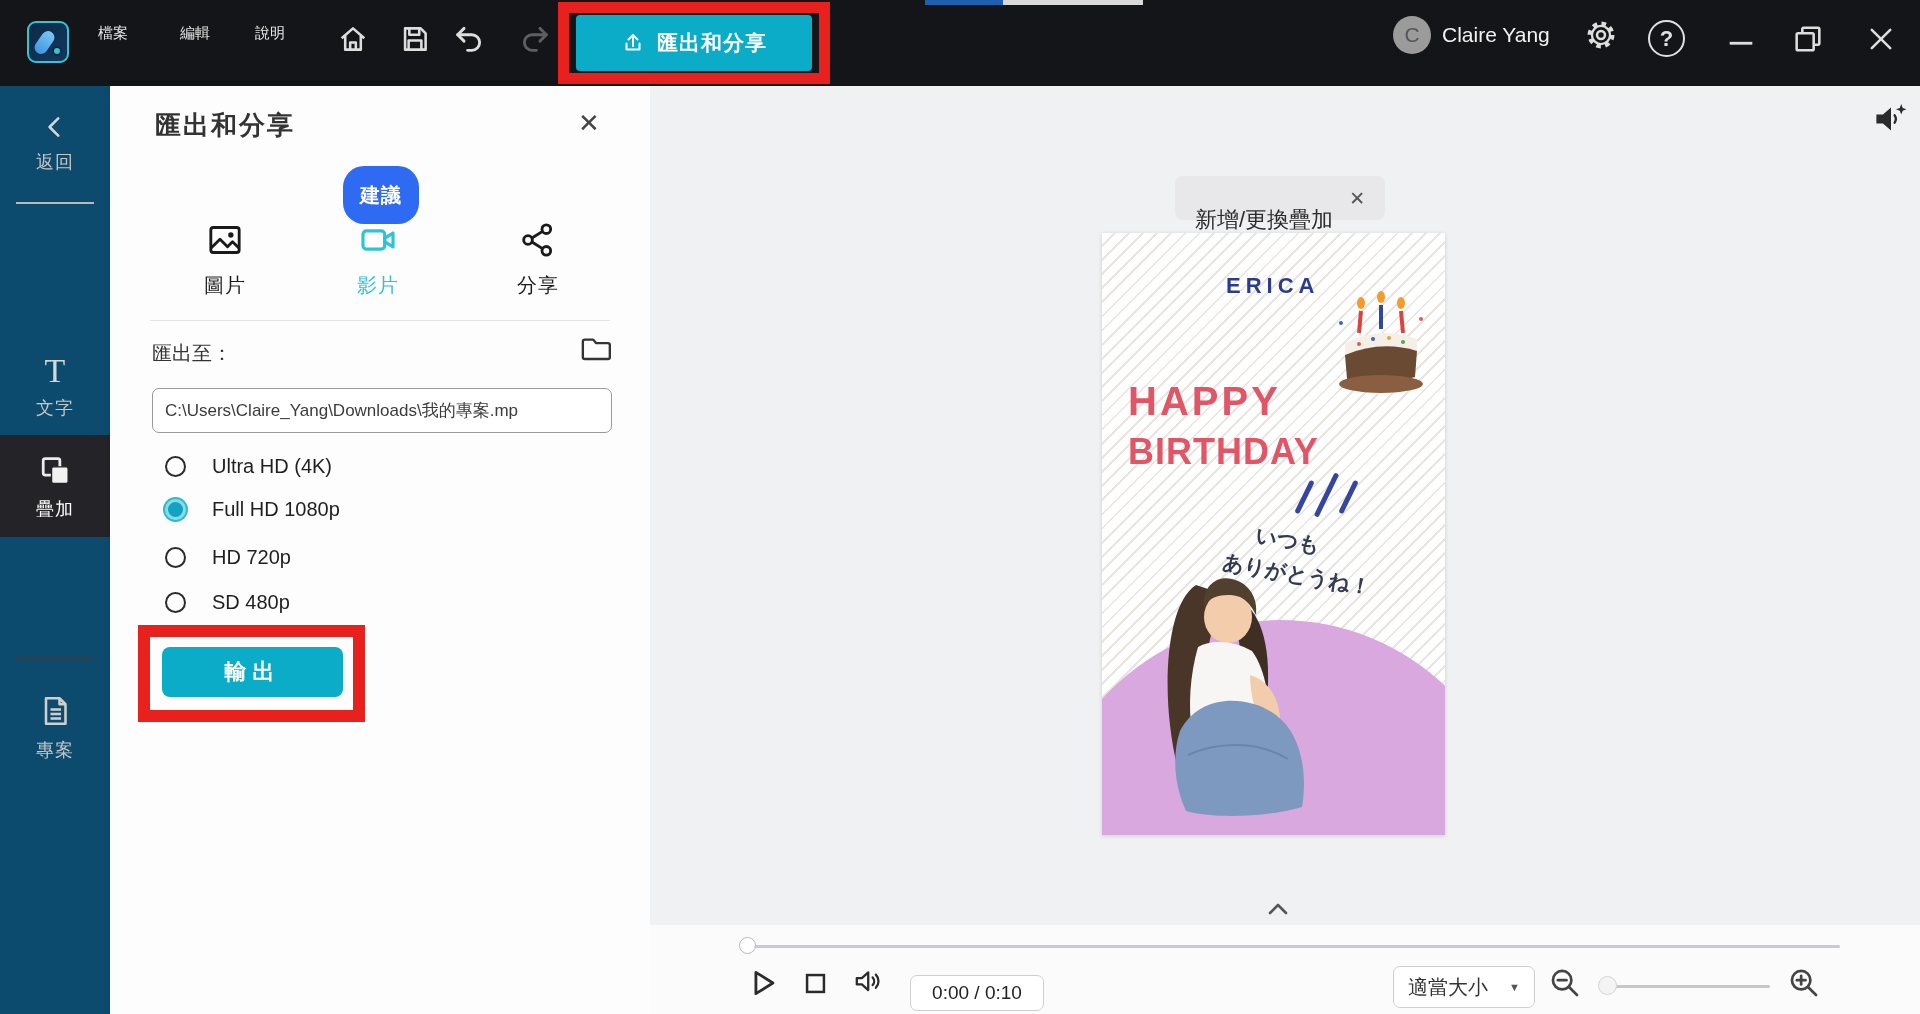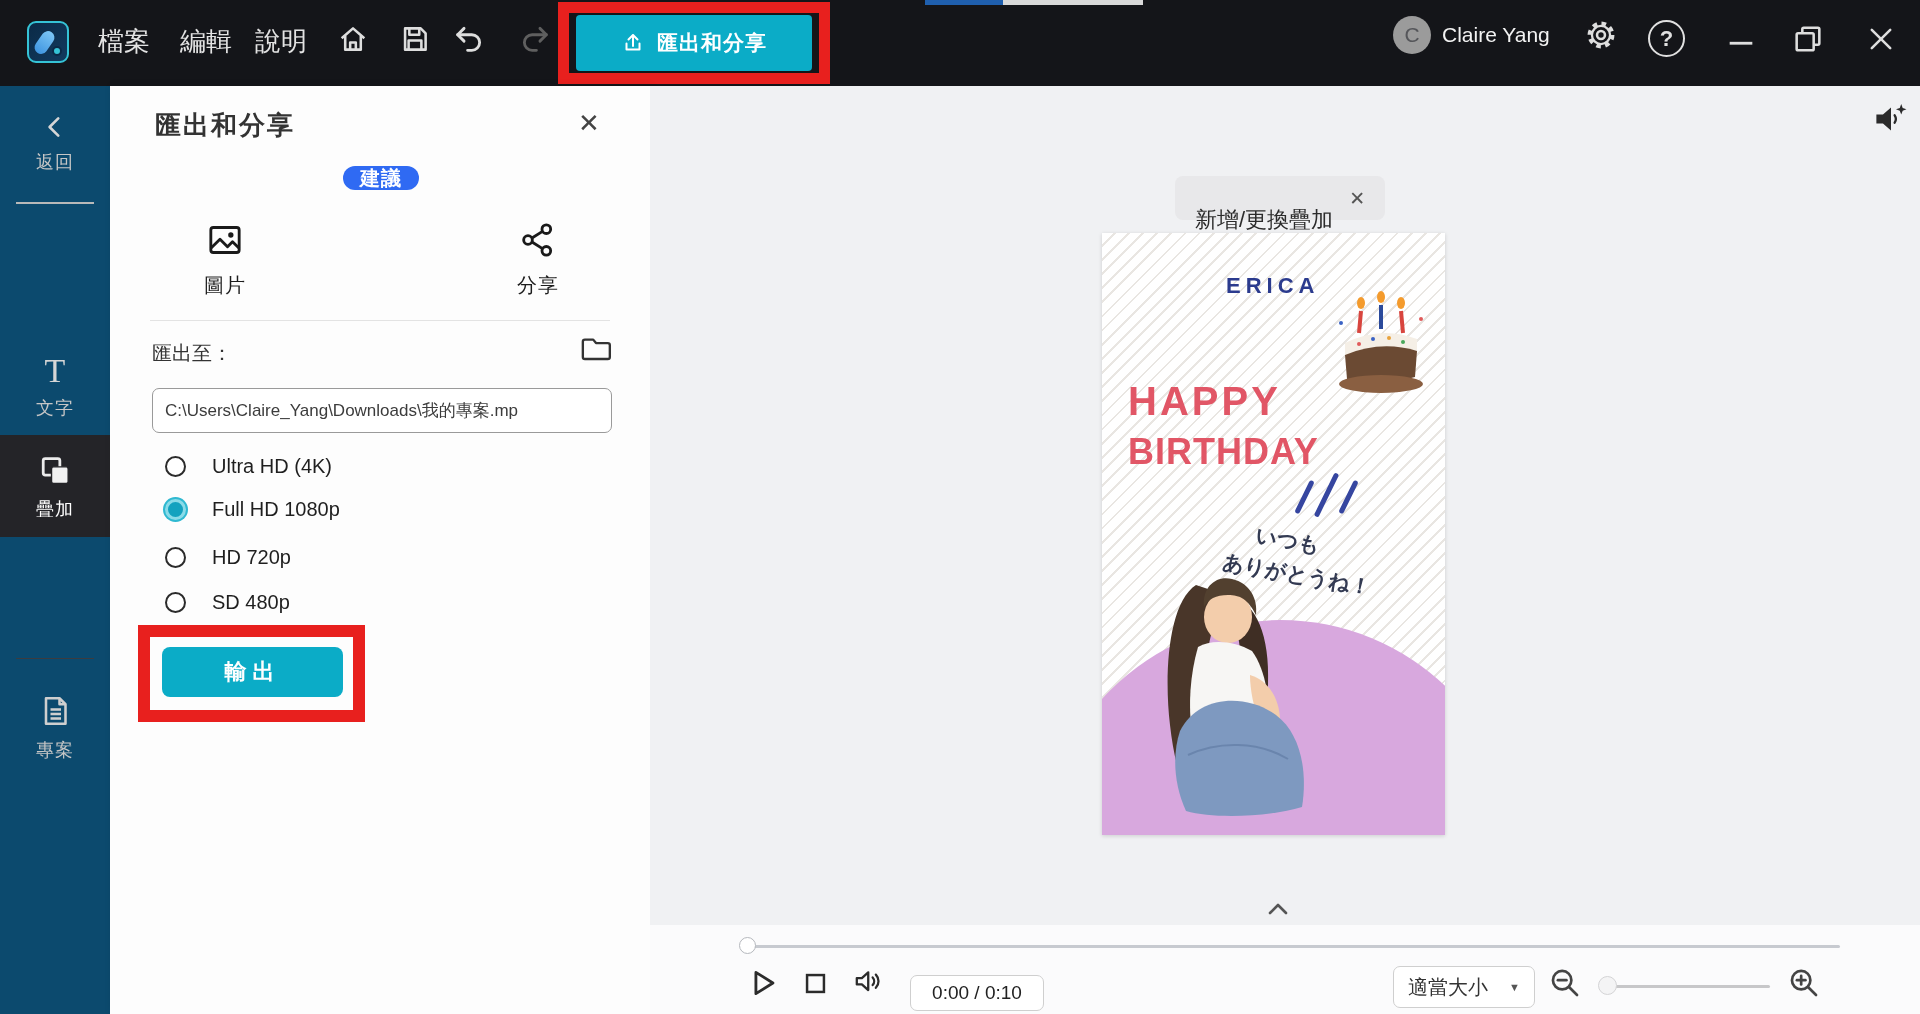--- a/index.html
+++ b/index.html
@@ -10,21 +10,21 @@
   
   .titlebar { position:absolute; left:0; top:0; width:1920px; height:86px; background:#141519; }
   .artifact-blue { position:absolute; left:925px; top:0; width:78px; height:5px; background:#1f5fae; }
   .artifact-gray { position:absolute; left:1003px; top:0; width:140px; height:5px; background:#d9d9d9; }
   .logo { position:absolute; left:27px; top:21px; width:42px; height:42px; border-radius:9px;
           background:linear-gradient(135deg,#0b2a47,#123a5e); border:2px solid #35c3d6; }
   .logo-pill { position:absolute; left:9px; top:7px; width:13px; height:25px; border-radius:7px;
                background:linear-gradient(180deg,#7cc6f5,#3f95e0); transform:rotate(35deg); }
   .logo-dot { position:absolute; right:5px; bottom:5px; width:10px; height:10px; border-radius:50%;
               background:#35c3d6; border:2px solid #0b2a47; }
-  .menu { position:absolute; top:24px; font-size:26px; color:#e3e3e3; cursor:default; }
+  .menu { position:absolute; top:24px; font-size:15px; color:#e3e3e3; cursor:default; }
   .tb-icon { position:absolute; top:22px; width:34px; height:34px; color:#dedede; }
   .tb-icon svg { width:100%; height:100%; }
   .dim { color:#5f5f5f; }
 
   .annot-export { position:absolute; left:558px; top:2px; width:272px; height:82px;
                   border:11px solid #e8201e; background:transparent; }
   .export-btn { position:absolute; left:576px; top:15px; width:236px; height:56px; border:none;
                 background:#0bacc7; border-radius:4px; color:#fff; font-size:21px; font-weight:600;
                 display:flex; align-items:center; justify-content:center; gap:12px; cursor:pointer;
                 font-family:inherit; letter-spacing:1px; }
@@ -48,21 +48,21 @@
   .side-divider.thin { background:#3c3c3f; height:1px; }
   .hatch-icon { width:34px; height:34px; border-radius:3px;
                 background:repeating-linear-gradient(135deg,#c9c9c9 0 3.5px,transparent 3.5px 8.5px); }
   .t-icon { font-family:"Liberation Serif","DejaVu Serif",serif; font-size:34px; line-height:34px; color:#d6d6d6; }
 
   
   .panel { position:absolute; left:110px; top:86px; width:540px; height:928px; background:#fdfdfd;
            box-shadow:2px 0 8px rgba(0,0,0,.10); }
   .panel-title { position:absolute; left:45px; top:22px; font-size:26px; font-weight:600; color:#333; letter-spacing:2px; }
   .panel-close { position:absolute; left:468px; top:22px; font-size:26px; color:#444; cursor:pointer; }
-  .badge { position:absolute; left:233px; top:80px; width:76px; height:24px; border-radius:21px;
+  .badge { position:absolute; left:233px; top:80px; width:76px; height:58px; border-radius:21px;
            background:#2f6af3; color:#fff; font-size:20px; font-weight:700; display:flex;
            align-items:center; justify-content:center; letter-spacing:1px; }
   .tab { position:absolute; top:134px; width:110px; display:flex; flex-direction:column; align-items:center;
          gap:12px; cursor:pointer; color:#1d1d1d; }
   .tab svg { width:44px; height:40px; }
   .tab .tlbl { font-size:20px; letter-spacing:1px; }
   .tab.active { color:#2cc3d6; }
   .panel-divider { position:absolute; left:40px; top:234px; width:460px; height:1px; background:#e3e3e3; }
   .exportto { position:absolute; left:42px; top:254px; font-size:20px; color:#333; }
   .folder-btn { position:absolute; left:468px; top:246px; width:36px; height:34px; color:#333; cursor:pointer; }
@@ -262,20 +262,27 @@
     <div class="badge">建議</div>
 
     <div class="tab" style="left:60px">
       <svg viewBox="0 0 24 24" fill="none" stroke="#1a1a1a" stroke-width="1.7" stroke-linejoin="round">
         <rect x="3.5" y="4.5" width="17" height="15" rx="1.5"></rect>
         <circle cx="15.5" cy="9" r="1.6" fill="#1a1a1a" stroke="none"></circle>
         <path d="M3.5 17 l5.5-5.5 4.5 4.5 3-3 4 4"></path>
       </svg>
       <span class="tlbl">圖片</span>
     </div>
+    <div class="tab active" style="left:213px">
+      <svg viewBox="0 0 24 24" fill="none" stroke="#2cc3d6" stroke-width="1.9" stroke-linejoin="round">
+        <rect x="3" y="6.5" width="13" height="11" rx="2"></rect>
+          <path d="M16 11 l5-3.2 v8.4 l-5-3.2 z"></path>
+      </svg>
+      <span class="tlbl">影片</span>
+    </div>
     <div class="tab" style="left:373px">
       <svg viewBox="0 0 24 24" fill="none" stroke="#1a1a1a" stroke-width="1.7">
         <circle cx="17" cy="5.5" r="2.6"></circle>
           <circle cx="6" cy="12" r="2.6"></circle>
           <circle cx="17" cy="18.5" r="2.6"></circle>
         <line x1="8.4" y1="10.8" x2="14.7" y2="6.8"></line>
           <line x1="8.4" y1="13.2" x2="14.7" y2="17.2"></line>
       </svg>
       <span class="tlbl">分享</span>
     </div>

